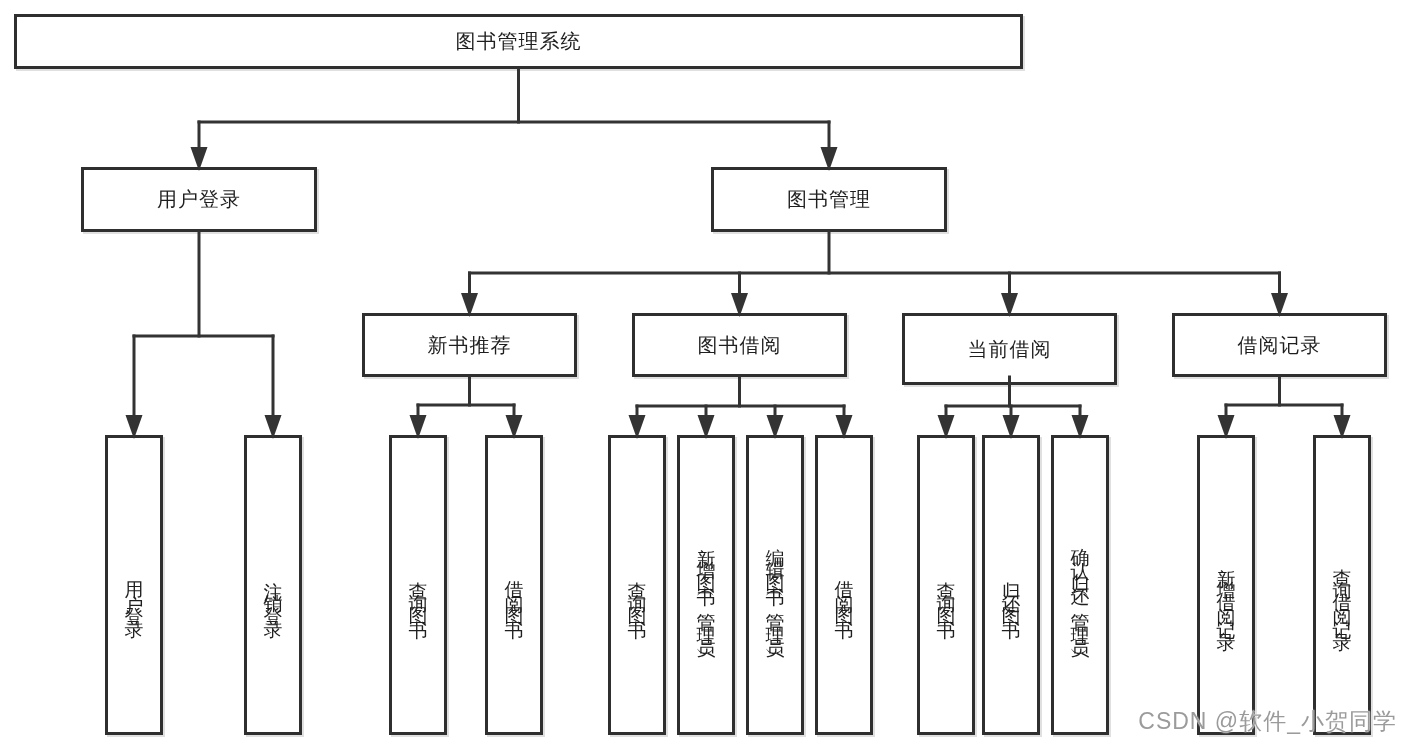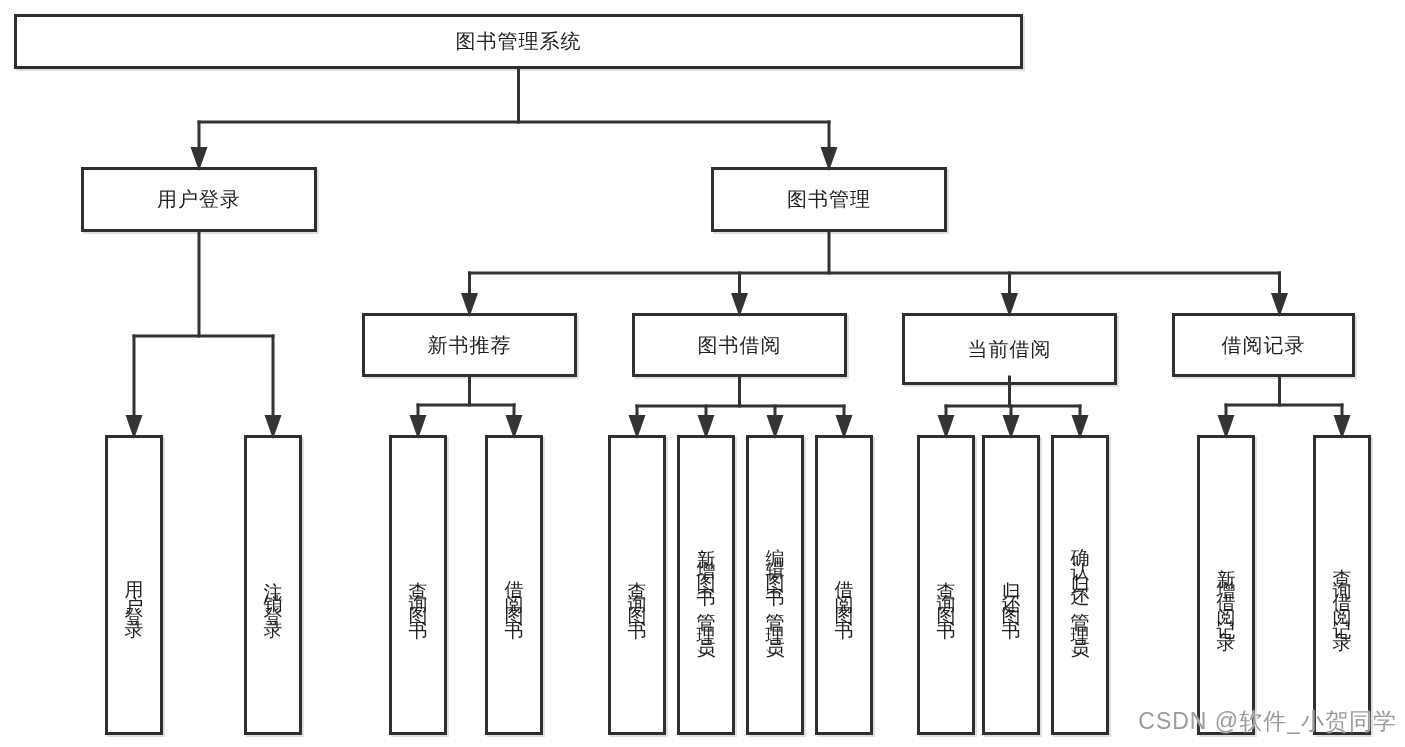--- a/index.html
+++ b/index.html
@@ -144,21 +144,21 @@
     </div>
     <div class="node h" style="left: 632px; top: 313px; width: 215px; height: 64px;">
       <span class="label">图书借阅</span>
     </div>
     <div class="node h" style="left: 362px; top: 313px; width: 215px; height: 64px;">
       <span class="label">新书推荐</span>
     </div>
     <div class="node h" style="left: 902px; top: 313px; width: 215px; height: 72px;">
       <span class="label">当前借阅</span>
     </div>
-    <div class="node h" style="left: 1172px; top: 313px; width: 183px; height: 64px;">
+    <div class="node h" style="left: 1172px; top: 313px; width: 215px; height: 64px;">
       <span class="label">借阅记录</span>
     </div>
     <div class="node v" style="left: 389px; top: 435px; width: 58px; height: 300px;">
       <span class="label">查询图书</span>
     </div>
     <div class="node v" style="left: 485px; top: 435px; width: 58px; height: 300px;">
       <span class="label">借阅图书</span>
     </div>
     <div class="node v" style="left: 608px; top: 435px; width: 58px; height: 300px;">
       <span class="label">查询图书</span>

